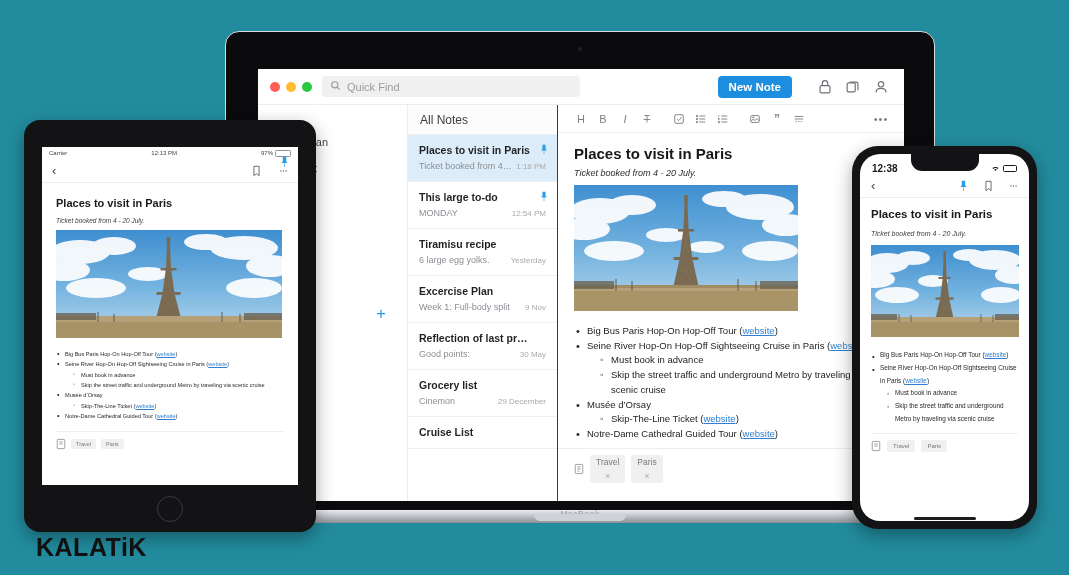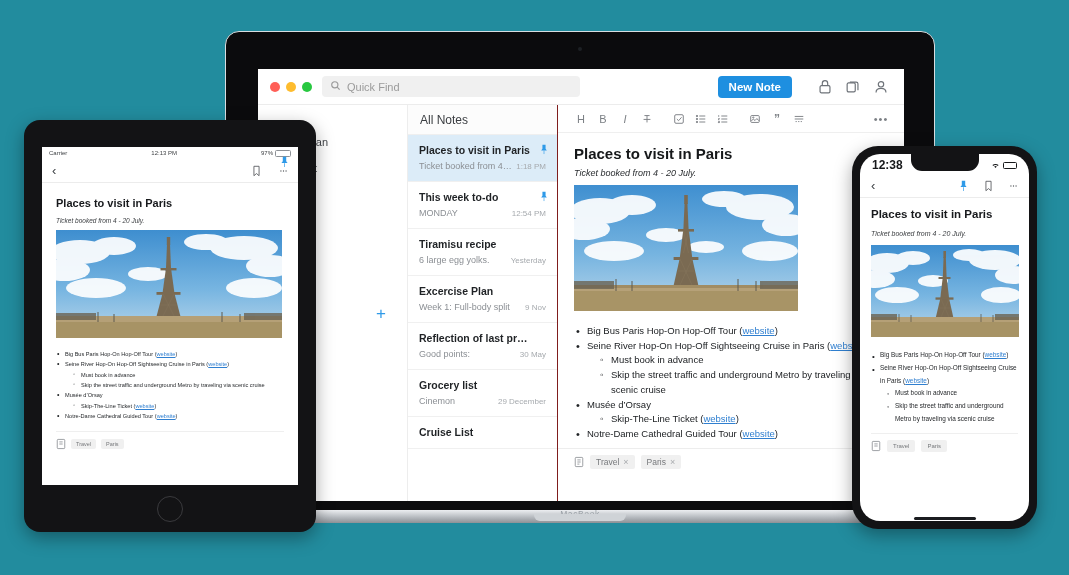--- a/index.html
+++ b/index.html
@@ -145,21 +145,21 @@
     content: "\25E6"; position: absolute; left: -11px; top: -1px; color: #202326; font-size: 10px;
   }
   .ed-list ul ul { padding-left: 24px; }
   a.w { color: #2f7fd0; text-decoration: underline; text-align: right; }
   .ed-tags {
     display: flex; align-items: center; gap: 6px;
     padding: 6px 16px; border-top: 1px solid #ededed; margin-top: 6px;
   }
   .tagchip {
     background: #f0f0f0; color: #77797c; font-size: 8.5px;
-    padding: 2px 6px; border-radius: 2px; display: flex; align-items: center; gap: 4px;
+    padding: 2px 6px; border-radius: 2px; display: flex; align-items: center; gap: 4px; flex-direction: column;
   }
   .tagchip .x { color: #a8abae; font-size: 9px; }
   .tagnote { color: #8b8f94; }
   .tagnote svg { width: 10px; height: 12px; display: block; }
 
   
   #ipad {
     position: absolute; left: 24px; top: 120px;
     width: 292px; height: 412px;
     background: #131315;
@@ -219,22 +219,22 @@
   }
   #iphone-screen {
     position: absolute; left: 8px; top: 8px; width: 169px; height: 367px;
     background: #fff; border-radius: 20px; overflow: hidden;
   }
   #iphone-notch {
     position: absolute; left: 50%; top: 8px; margin-left: -34px;
     width: 68px; height: 17px; background: #131315; border-radius: 0 0 11px 11px; z-index: 5;
   }
   .ip-status {
-    height: 20px; display: flex; align-items: flex-start; padding: 4px 12px 0 12px;
-    font-size: 12px; color: #16181a; font-weight: bold;
+    height: 20px; display: flex; align-items: flex-end; padding: 4px 12px 0 12px;
+    font-size: 10px; color: #16181a; font-weight: bold;
   }
   .ip-status .mid { flex: 1; }
   .ip-status .right { display: flex; align-items: center; gap: 3px; }
   .ip-nav {
     height: 24px; display: flex; align-items: center; padding: 0 11px;
     border-bottom: 1px solid #ececec; color: #55585c;
   }
   .ip-nav .back { font-size: 13px; color: #3f4347; }
   .ip-nav .sp { flex: 1; }
   .ip-nav .ni { margin-left: 16px; }
@@ -326,21 +326,21 @@
                     <span class="nl-time">1:18 PM</span>
                   </div>
                   <span class="pin">
                     <svg viewBox="0 0 10 14" fill="#2f9ae8">
                       <path d="M3 1h4v5l1.6 2.2H1.4L3 6z"></path>
                       <rect x="4.6" y="8.4" width="0.8" height="4.4"></rect>
                     </svg>
                   </span>
                 </div>
                 <div class="nl-item">
-                  <div class="nl-title">This week to-do</div>
+                  <div class="nl-title">This large to-do</div>
                   <div class="nl-sub">
                     <span class="nl-snip">MONDAY</span>
                     <span class="nl-time">12:54 PM</span>
                   </div>
                   <span class="pin">
                     <svg viewBox="0 0 10 14" fill="#2f9ae8">
                       <path d="M3 1h4v5l1.6 2.2H1.4L3 6z"></path>
                       <rect x="4.6" y="8.4" width="0.8" height="4.4"></rect>
                     </svg>
                   </span>
@@ -735,14 +735,15 @@
           <span class="tagchip">
             <span>Paris</span>
           </span>
         </div>
       </div>
     </div>
     <div id="iphone-notch"></div>
     <div id="ip-home"></div>
   </div>
 
+  <div id="brand">KALATiK</div>
 
 </div>
 
 </body></html>

